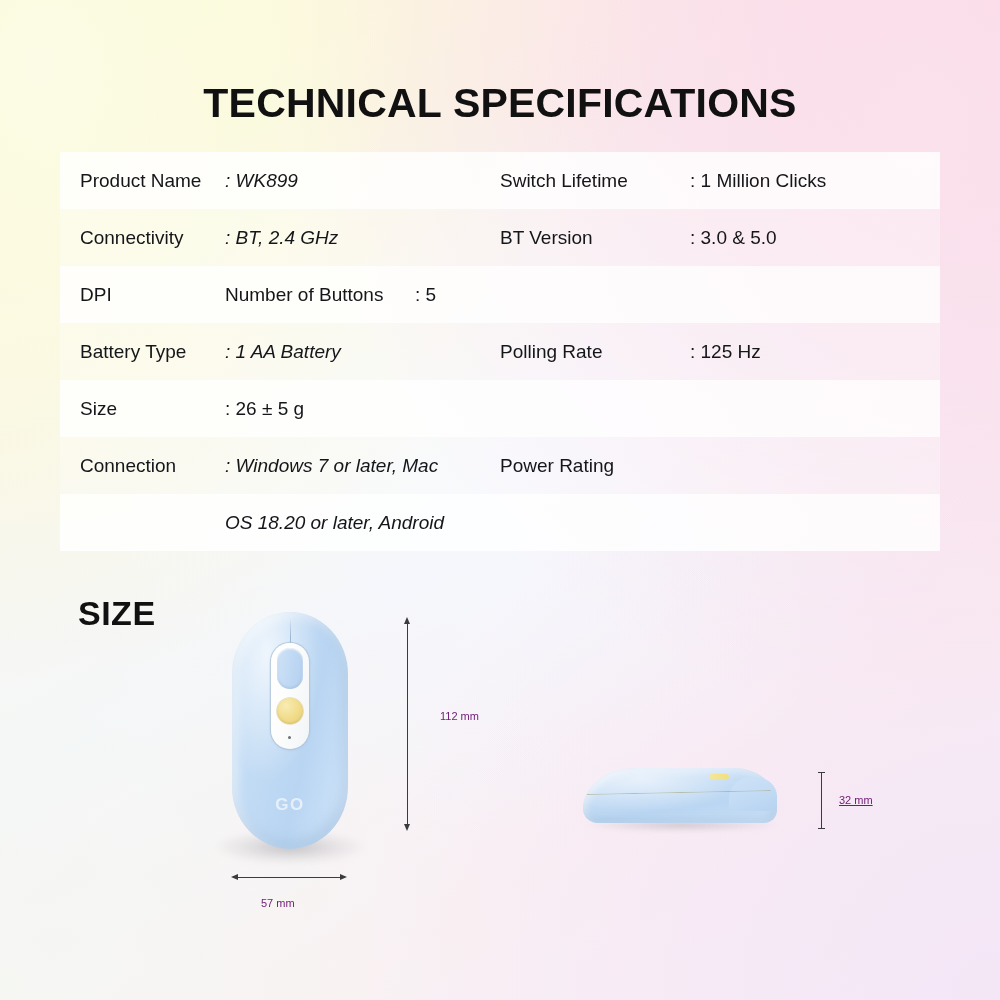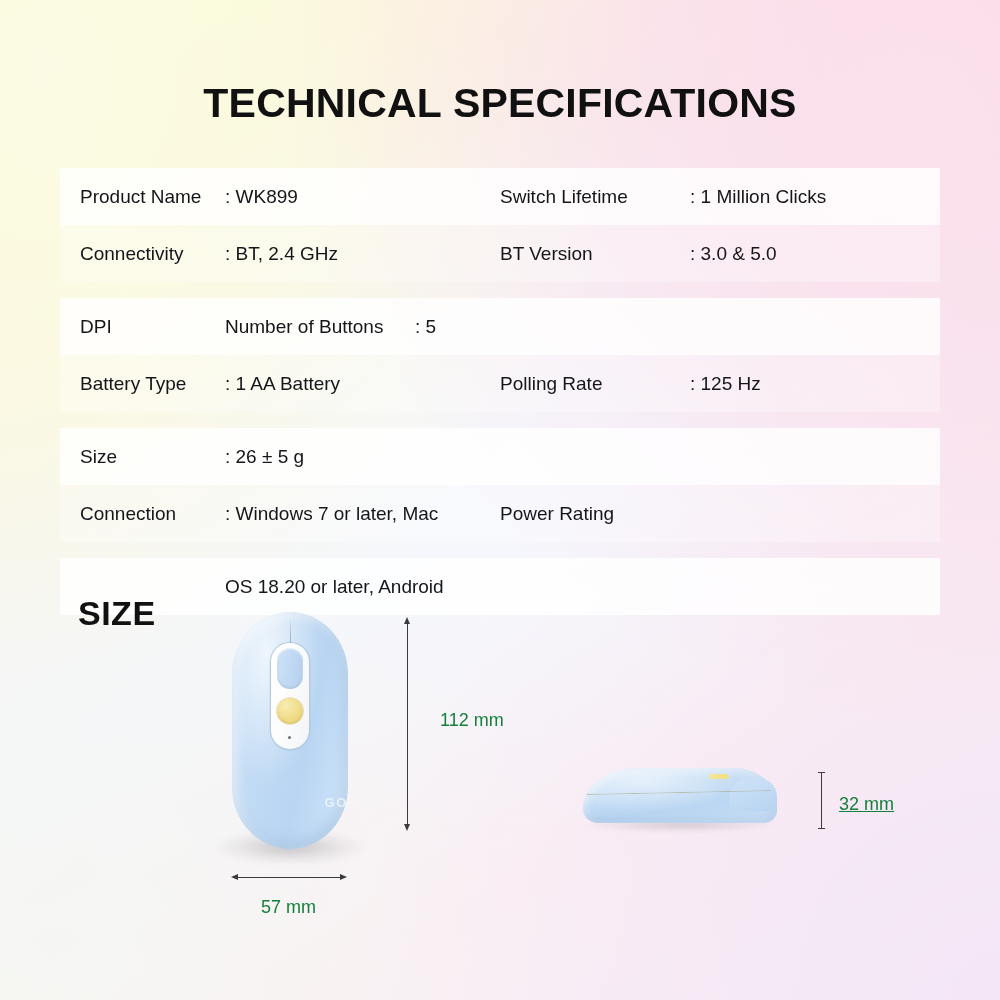--- a/index.html
+++ b/index.html
@@ -40,25 +40,25 @@
 
   
   #spec-table {
     position:absolute; left:60px; top:152px; width:880px;
   }
   .spec-row {
     display:flex; align-items:center;
     height:57px;
     font-size:19px; color:#15161a;
   }
-  .spec-row.odd  { background:rgba(255,255,255,0.82);margin-top:16px; }
+  .spec-row.odd  { background:rgba(255,255,255,0.82); }
   .spec-row.even { background:rgba(255,255,255,0.30); }
   .cell { display:flex; align-items:center; }
   .c-label { width:165px; padding-left:20px; }
-  .c-value { width:275px; }
+  .c-value { width:275px;font-style:italic; }
   .c-label2{ width:190px; }
   .c-value2{ width:250px; }
   .c-value, .c-value2 { white-space:nowrap; }
 
   
   .dc-symbol {
     display:inline-block; position:relative;
     width:21px; height:13px;
     vertical-align:middle; margin:0 3px 2px 3px;
   }
@@ -111,22 +111,22 @@
     border-radius:50%;
     background:radial-gradient(circle at 35% 30%, #f8ecb4 0%, #f1dd8c 50%, #e6cf72 100%);
     box-shadow:inset 0 -1px 2px rgba(190,165,80,0.45), 0 0 0 0.8px rgba(215,195,130,0.6);
   }
   #mouse-dot {
     position:absolute; left:56px; top:124px; width:3px; height:3px;
     border-radius:50%; background:#6d7076;
   }
   #mouse-logo {
     position:absolute; left:0; top:183px; width:116px;
-    text-align:right;
-    font-size:13px; letter-spacing:1.6px; font-weight:600;
+    text-align:center;
+    font-size:17px; letter-spacing:1.6px; font-weight:600;
     color:rgba(255,255,255,0.62);
   }
 
   
   #mouse-side-wrap { position:absolute; left:583px; top:768px; width:196px; height:62px; }
   #mouse-side-shadow {
     position:absolute; left:2px; top:50px; width:192px; height:14px;
     background:radial-gradient(ellipse at 50% 50%, rgba(125,122,130,0.30) 0%, rgba(150,148,156,0) 72%);
     filter:blur(2px);
   }
@@ -172,21 +172,21 @@
   }
   .arrow-up   { border-bottom:7px solid #3b3b3f; }
   .arrow-down { border-top:7px solid #3b3b3f; }
   .arrow-left, .arrow-right {
     position:absolute; width:0; height:0;
     border-top:3.5px solid transparent; border-bottom:3.5px solid transparent;
   }
   .arrow-left  { border-right:7px solid #3b3b3f; }
   .arrow-right { border-left:7px solid #3b3b3f; }
   .dim-label {
-    position:absolute; font-size:18px; color:#15803d; white-space:nowrap;
+    position:absolute; font-size:11px; color:#701a75; white-space:nowrap;
   }
 
   
   #dim112-line { left:407px; top:624px; height:200px; }
   #dim112-a-top { left:403.5px; top:617px; }
   #dim112-a-bot { left:403.5px; top:824px; }
   #dim112-label { left:440px; top:710px; }
   
   #dim57-line { left:238px; top:877px; width:102px; }
   #dim57-a-l { left:231px; top:873.5px; }

